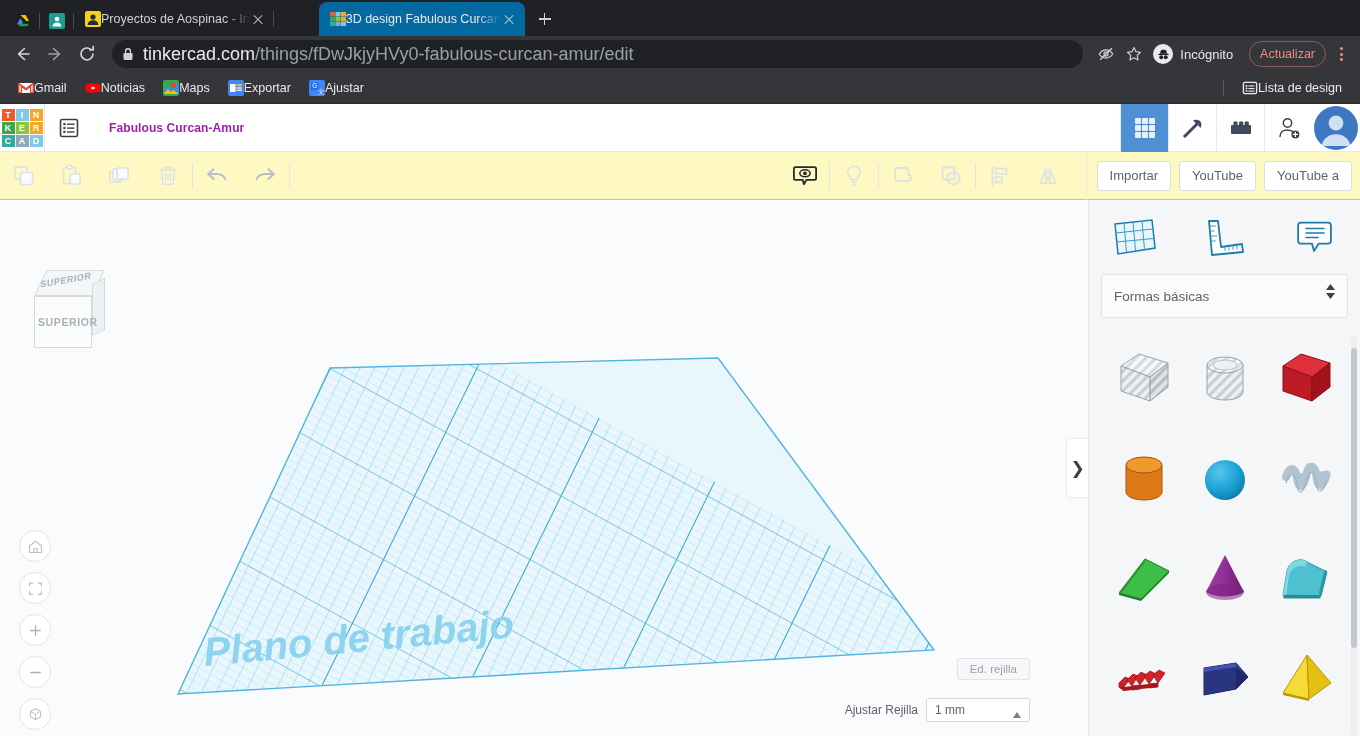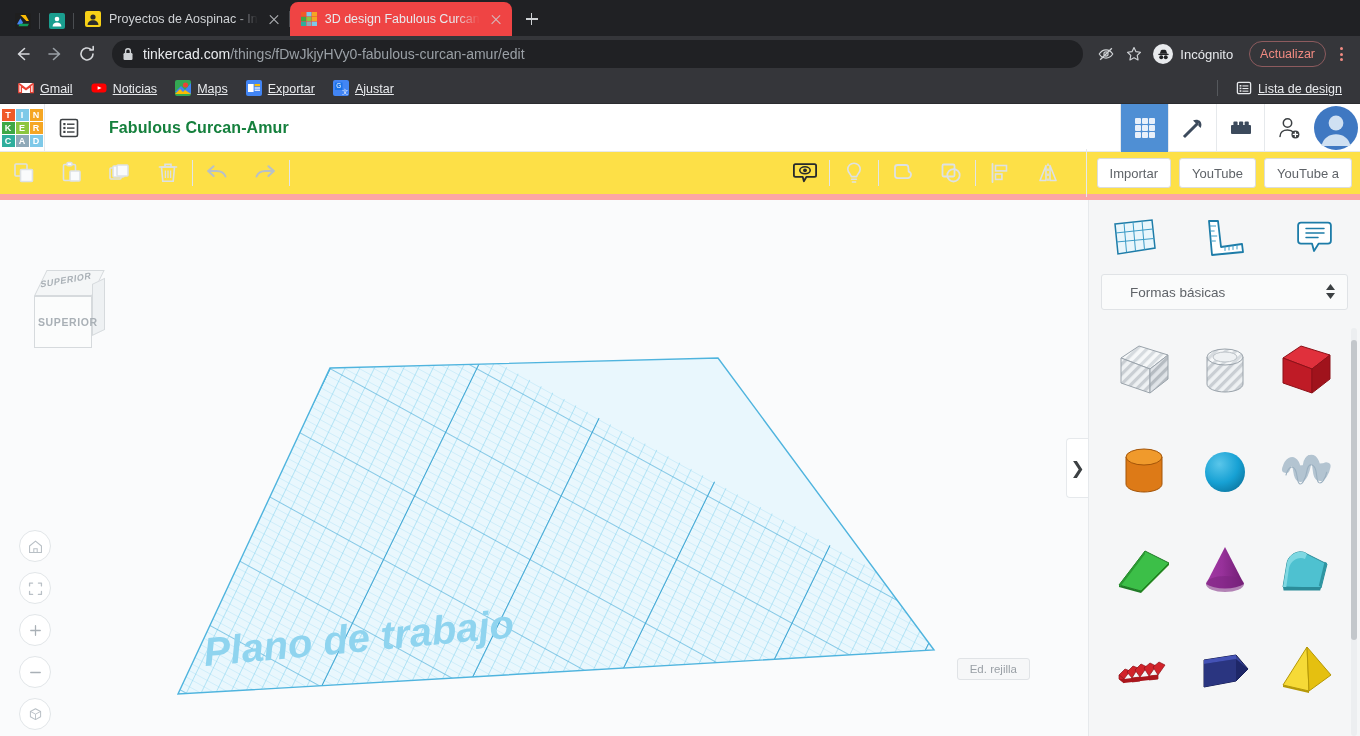--- a/index.html
+++ b/index.html
@@ -18,29 +18,29 @@
     width: 34px; height: 30px; display: flex; align-items: center; justify-content: center;
     position: relative;
   }
   .pinned-tab::after {
     content: ""; position: absolute; right: 0; top: 7px; height: 16px; width: 1px;
     background: #4a4d51;
   }
   .fav { width: 16px; height: 16px; border-radius: 2px; flex: 0 0 auto; display:block; }
 
   .tab {
-    height: 34px; display: flex; align-items: center; gap: 8px;
+    height: 34px; display: flex; align-items: center; 
     padding: 0 8px 0 11px; border-radius: 8px 8px 0 0;
     max-width: 240px; min-width: 180px; position: relative;
   }
   .tab.inactive { color: #cfd2d5; }
   .tab.inactive::after {
     content: ""; position: absolute; right: 0; top: 9px; height: 16px; width: 1px; background: #4a4d51;
   }
-  .tab.active { background: #ef4444; color: #e8eaed; }
+  .tab.active { background: #0369a1; color: #e8eaed; margin-left: 45px; }
   .tab-title {
     font-size: 12.5px; white-space: nowrap; overflow: hidden;
     flex: 1 1 auto; mask-image: linear-gradient(90deg,#000 84%,transparent);
     -webkit-mask-image: linear-gradient(90deg,#000 84%,transparent);
   }
   .tab-close {
     width: 16px; height: 16px; flex: 0 0 auto; position: relative; opacity: .85;
   }
   .tab-close::before, .tab-close::after {
     content: ""; position: absolute; left: 2px; top: 7.5px; width: 12px; height: 1.4px;
@@ -66,21 +66,21 @@
     width: 30px; height: 30px; display: flex; align-items: center; justify-content: center;
     border-radius: 50%; color: #d6d8db;
   }
   .nav-btn svg { display: block; }
 
   .omnibox {
     flex: 1 1 auto; height: 28px; background: #202124; border-radius: 14px;
     display: flex; align-items: center; padding: 0 10px; margin: 0 8px; gap: 9px;
     min-width: 0;
   }
-  .omnibox .url { font-size: 14px; color: #9aa0a6; white-space: nowrap; overflow: hidden; }
+  .omnibox .url { font-size: 18px; color: #9aa0a6; white-space: nowrap; overflow: hidden; }
   .omnibox .url b { color: #e8eaed; font-weight: normal; }
 
   .chip-icon { width: 26px; height: 26px; display:flex; align-items:center; justify-content:center; color:#cfd2d5; }
   .incognito {
     display: flex; align-items: center; gap: 7px; padding: 0 10px 0 4px; height: 28px;
     border-radius: 14px; color: #e8eaed; font-size: 13px; white-space: nowrap;
   }
   .incog-badge {
     width: 20px; height: 20px; border-radius: 50%; background: #e8eaed;
     display: flex; align-items: center; justify-content: center;
@@ -93,22 +93,22 @@
   .kebab {
     width: 22px; height: 26px; display: flex; flex-direction: column; align-items: center;
     justify-content: center; gap: 2.6px; margin-left: 2px;
   }
   .kebab i { width: 3px; height: 3px; border-radius: 50%; background: #f28b82; display: block; }
 
   .bookmarks {
     height: 32px; background: #35363a; display: flex; align-items: center;
     padding: 0 10px; gap: 2px; border-bottom: 1px solid #2b2c2f;
   }
-  .bm { display: flex; align-items: flex-end; gap: 6px; padding: 4px 8px; border-radius: 4px;
-        color: #e8eaed; font-size: 12.5px; white-space: nowrap; text-decoration: underline; }
+  .bm { display: flex; align-items: center; padding: 4px 8px; border-radius: 4px;
+        color: #e8eaed; font-size: 12.5px; white-space: nowrap; }
   .bm-spacer { flex: 1 1 auto; }
   .bm-sep { width: 1px; height: 16px; background: #55585c; margin: 0 8px; }
 
   
   .tc-header {
     height: 48px; display: flex; align-items: center; background: #fff;
     border-bottom: 1px solid #e6e9ec;
   }
   .tc-logo { width: 44px; display: flex; align-items: center; justify-content: center; }
   .logo-grid {
@@ -116,35 +116,35 @@
     gap: 1px;
   }
   .logo-grid span {
     font-size: 9px; font-weight: bold; color: #fff; display: flex;
     align-items: center; justify-content: center; font-family: "Liberation Sans", sans-serif;
   }
   .tc-hdr-sep { width: 1px; height: 48px; background: #e6e9ec; }
   .tc-panel-btn {
     width: 48px; height: 48px; display: flex; align-items: center; justify-content: center;
   }
-  .tc-title { font-size: 16px; color: #15803d; font-weight: bold; padding-left: 16px; letter-spacing: .1px; }
+  .tc-title { font-size: 12px; color: #a21caf; font-weight: bold; padding-left: 16px; letter-spacing: .1px; }
   .tc-hdr-spacer { flex: 1 1 auto; }
   .hdr-icon {
     width: 48px; height: 48px; display: flex; align-items: center; justify-content: center;
     border-left: 1px solid #e6e9ec;
   }
   .hdr-icon.active { background: #4f8fd4; }
   .hdr-avatar {
     width: 48px; height: 48px; display: flex; align-items: center; justify-content: center;
   }
 
   
   .tc-toolbar {
-    height: 48px; display: flex; align-items: center; background: #fde047;
-    border-bottom: 6px solid #fca5a5;
+    height: 48px; display: flex; align-items: center; background: #fef9c3;
+    border-bottom: 1px solid #fca5a5;
   }
   .tb-group { display: flex; align-items: center; }
   .tb-btn { width: 48px; height: 48px; display: flex; align-items: center; justify-content: center; }
   .tb-sep { width: 1px; height: 26px; background: #e1e5e9; }
   .tb-spacer { flex: 1 1 auto; }
   .tb-action {
     height: 30px; border: 1px solid #dadce0; background: #fff; border-radius: 3px;
     font-size: 13px; color: #5f6368; display: flex; align-items: center; padding: 0 12px;
     margin-right: 8px;
   }
@@ -212,22 +212,22 @@
 
   
   .rpanel {
     width: 272px; height: 536px; background: #f5f6f7; border-left: 1px solid #e6e9ec;
     display: flex; flex-direction: column;
   }
   .rp-tabs { height: 74px; display: flex; align-items: center; }
   .rp-tab { flex: 1 1 0; display: flex; align-items: center; justify-content: center; height: 74px; }
   .rp-select-wrap { padding: 0 12px; }
   .rp-select {
-    height: 36px; background: #fafbfb; border: 1px solid #e0e3e6; border-radius: 3px;
-    display: flex; align-items: center; padding: 0 28px; position: relative;
+    height: 44px; background: #fafbfb; border: 1px solid #e0e3e6; border-radius: 3px;
+    display: flex; align-items: center; padding: 0 12px; position: relative;
     font-size: 13.5px; color: #5f6368;
   }
   .rp-spinner { position: absolute; right: 12px; top: 9px; display: flex; flex-direction: column; gap: 3px; }
   .shape-scroll {
     flex: 1 1 auto; position: relative; margin-top: 18px; overflow: hidden;
   }
   .shape-grid {
     display: grid; grid-template-columns: repeat(3, 1fr); row-gap: 12px;
     padding: 0 14px 0 14px;
   }
@@ -664,20 +664,31 @@
       <div class="vp-tool">
         <svg width="17" height="17" viewBox="0 0 20 20">
           <path d="M10 3.2 16 6.4v6.2L10 16 4 12.6V6.4z" stroke="#b9c0c6" stroke-width="1.2" fill="none" stroke-linejoin="round"></path>
           <path d="M4 6.4 10 9.6l6-3.2M10 9.6V16" stroke="#b9c0c6" stroke-width="1.1" fill="none"></path>
         </svg>
       </div>
     </div>
 
     <div class="grid-edit-btn">
       <span>Ed. rejilla</span>
+    </div>
+    <div class="snap-row">
+      <span class="snap-label">Ajustar Rejilla</span>
+      <div class="snap-select">
+        <span>1 mm</span>
+        <span class="snap-caret">
+          <svg width="8" height="6" viewBox="0 0 8 6">
+              <path d="M4 0 8 6H0z" fill="#7a8288"></path>
+            </svg>
+        </span>
+      </div>
     </div>
 
     <div class="panel-collapse">
       <span>❯</span>
     </div>
   </div>
 
   <div class="rpanel">
     <div class="rp-tabs">
       <div class="rp-tab">

